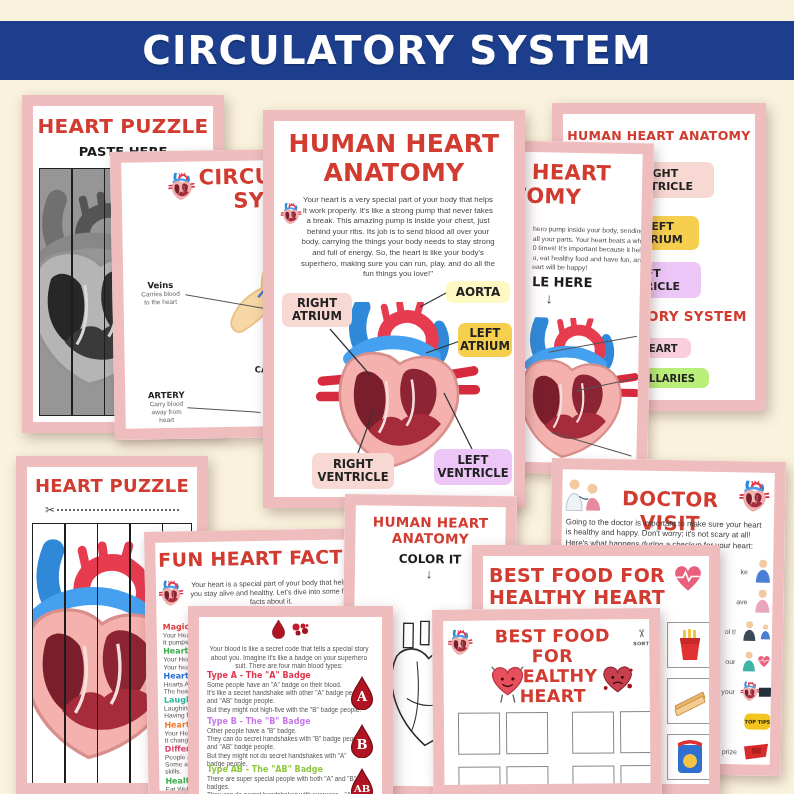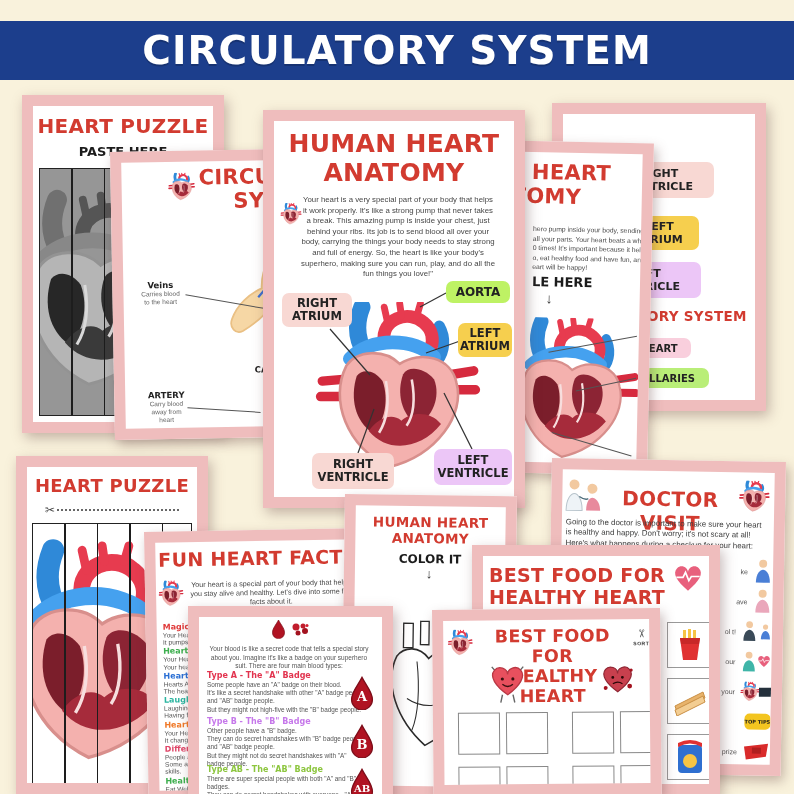--- a/index.html
+++ b/index.html
@@ -91,20 +91,21 @@
   </symbol>
 </svg>
 
 <div id="canvas">
 
   <div class="banner">
     <div class="banner-title">CIRCULATORY SYSTEM</div>
   </div>
 
   <div class="page" style="left:552px; top:103px; width:214px; height:308px; z-index:1;">
+    <div class="rt abs" style="left:0; top:14px; width:192px; font-size:12.5px;">HUMAN HEART ANATOMY</div>
     <div class="pill" style="left:41px; top:48px; width:110px; height:36px; font-size:11px; line-height:13px; background:#f8d8d3;">RIGHT
 VENTRICLE</div>
     <div class="pill" style="left:56px; top:102px; width:80px; height:34px; font-size:11px; line-height:13px; background:#f6cf4e;">LEFT
 ATRIUM</div>
     <div class="pill" style="left:28px; top:148px; width:110px; height:36px; font-size:11px; line-height:13px; background:#ecc6f7;">LEFT
 VENTRICLE</div>
     <div class="rt abs" style="left:0; top:194px; width:192px; font-size:13.5px;">CIRCULATORY SYSTEM</div>
     <div class="pill" style="left:64px; top:224px; width:64px; height:20px; font-size:10px; background:#f9cfdd;">HEART</div>
     <div class="pill" style="left:46px; top:254px; width:100px; height:20px; font-size:10px; background:#b9ee78;">CAPILLARIES</div>
   </div>
@@ -252,21 +253,21 @@
       <svg class="abs" width="172" height="206" viewBox="0 0 200 200" style="left:38px; top:14px;">
           <use href="#sym-heart"></use>
         </svg>
       <svg class="abs" style="left:0; top:0;" width="240" height="226">
         <line x1="172" y1="22" x2="146" y2="36" stroke="#333" stroke-width="1.2"></line>
         <line x1="56" y1="58" x2="96" y2="104" stroke="#333" stroke-width="1.2"></line>
         <line x1="186" y1="70" x2="152" y2="82" stroke="#333" stroke-width="1.2"></line>
         <line x1="84" y1="182" x2="100" y2="138" stroke="#333" stroke-width="1.2"></line>
         <line x1="198" y1="178" x2="170" y2="122" stroke="#333" stroke-width="1.2"></line>
       </svg>
-      <div class="pill" style="left:172px; top:10px; width:64px; height:22px; font-size:12px; background:#bef264;">AORTA</div>
+      <div class="pill" style="left:172px; top:10px; width:64px; height:22px; font-size:12px; background:#fef9c3;">AORTA</div>
       <div class="pill" style="left:8px; top:22px; width:70px; height:34px; font-size:11.5px; line-height:13px; background:#f8d8d3;">RIGHT
 ATRIUM</div>
       <div class="pill" style="left:184px; top:52px; width:54px; height:34px; font-size:11.5px; line-height:13px; background:#f6cf4e;">LEFT
 ATRIUM</div>
       <div class="pill" style="left:38px; top:182px; width:82px; height:36px; font-size:11.5px; line-height:13px; background:#f8d8d3;">RIGHT
 VENTRICLE</div>
       <div class="pill" style="left:160px; top:178px; width:78px; height:36px; font-size:11.5px; line-height:13px; background:#ecc6f7;">LEFT
 VENTRICLE</div>
     </div>
   </div>

